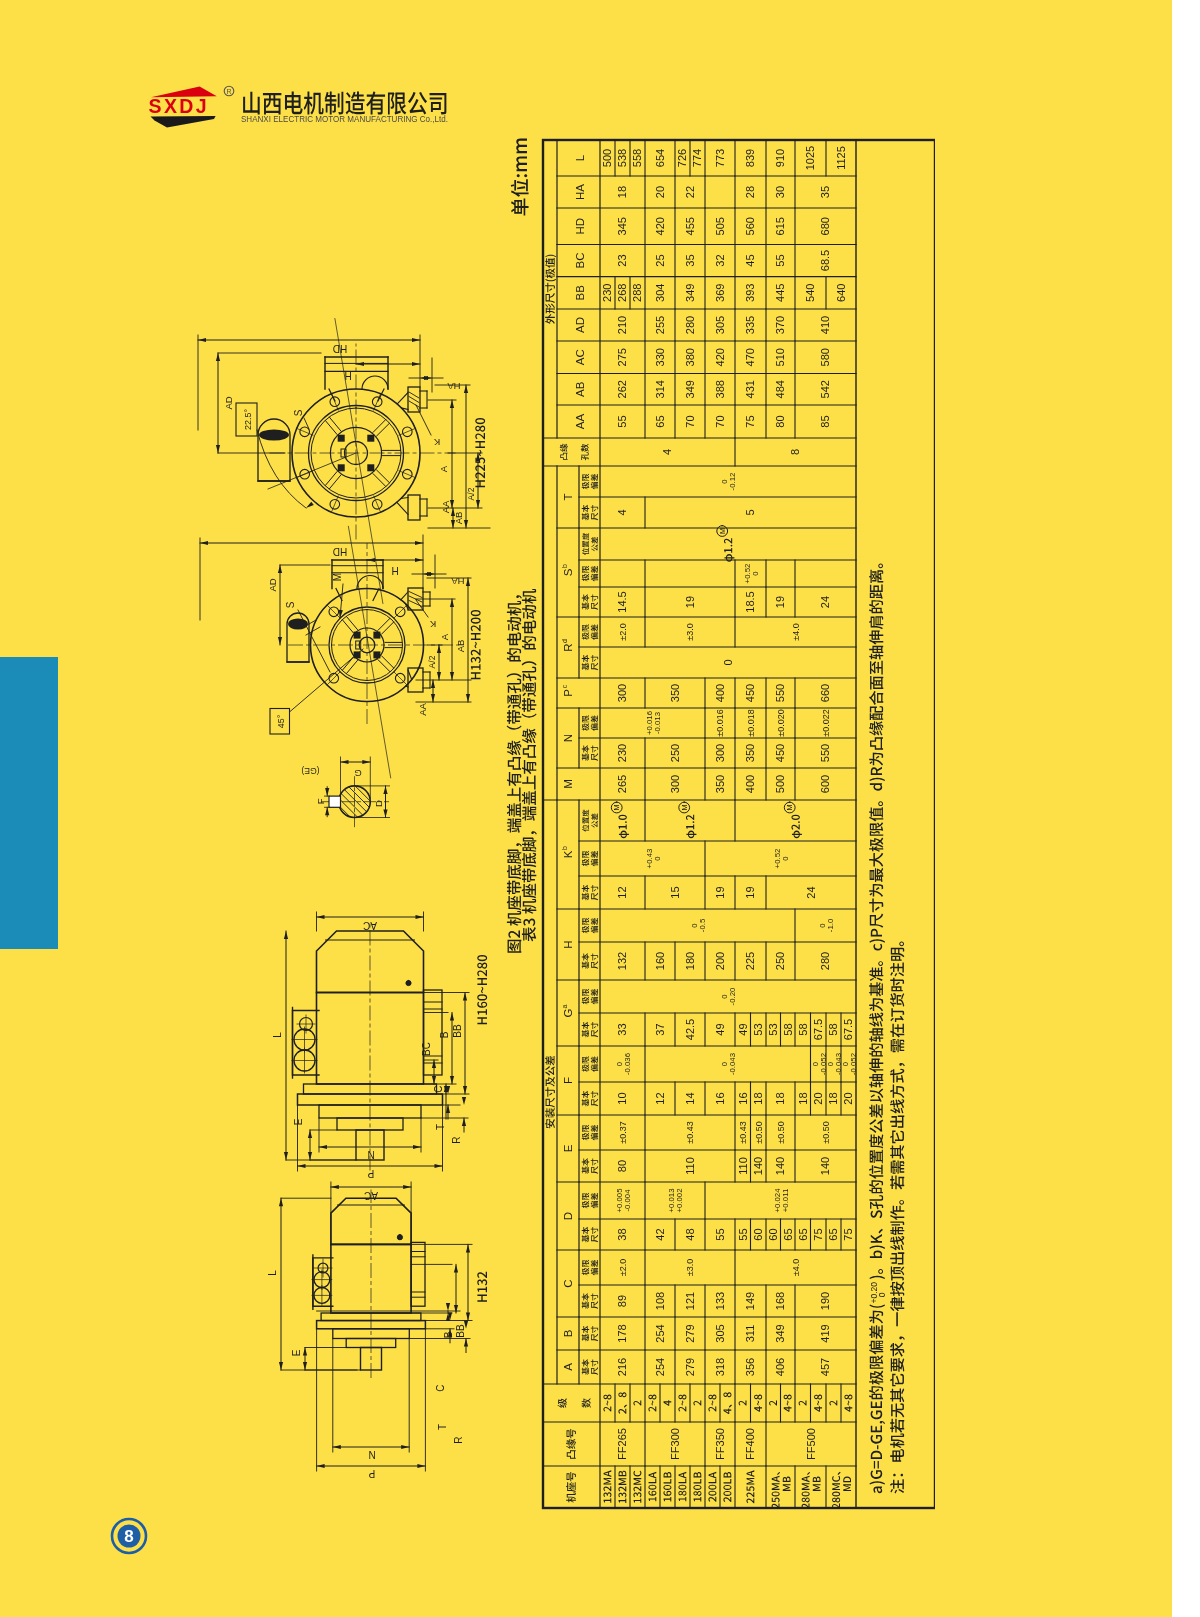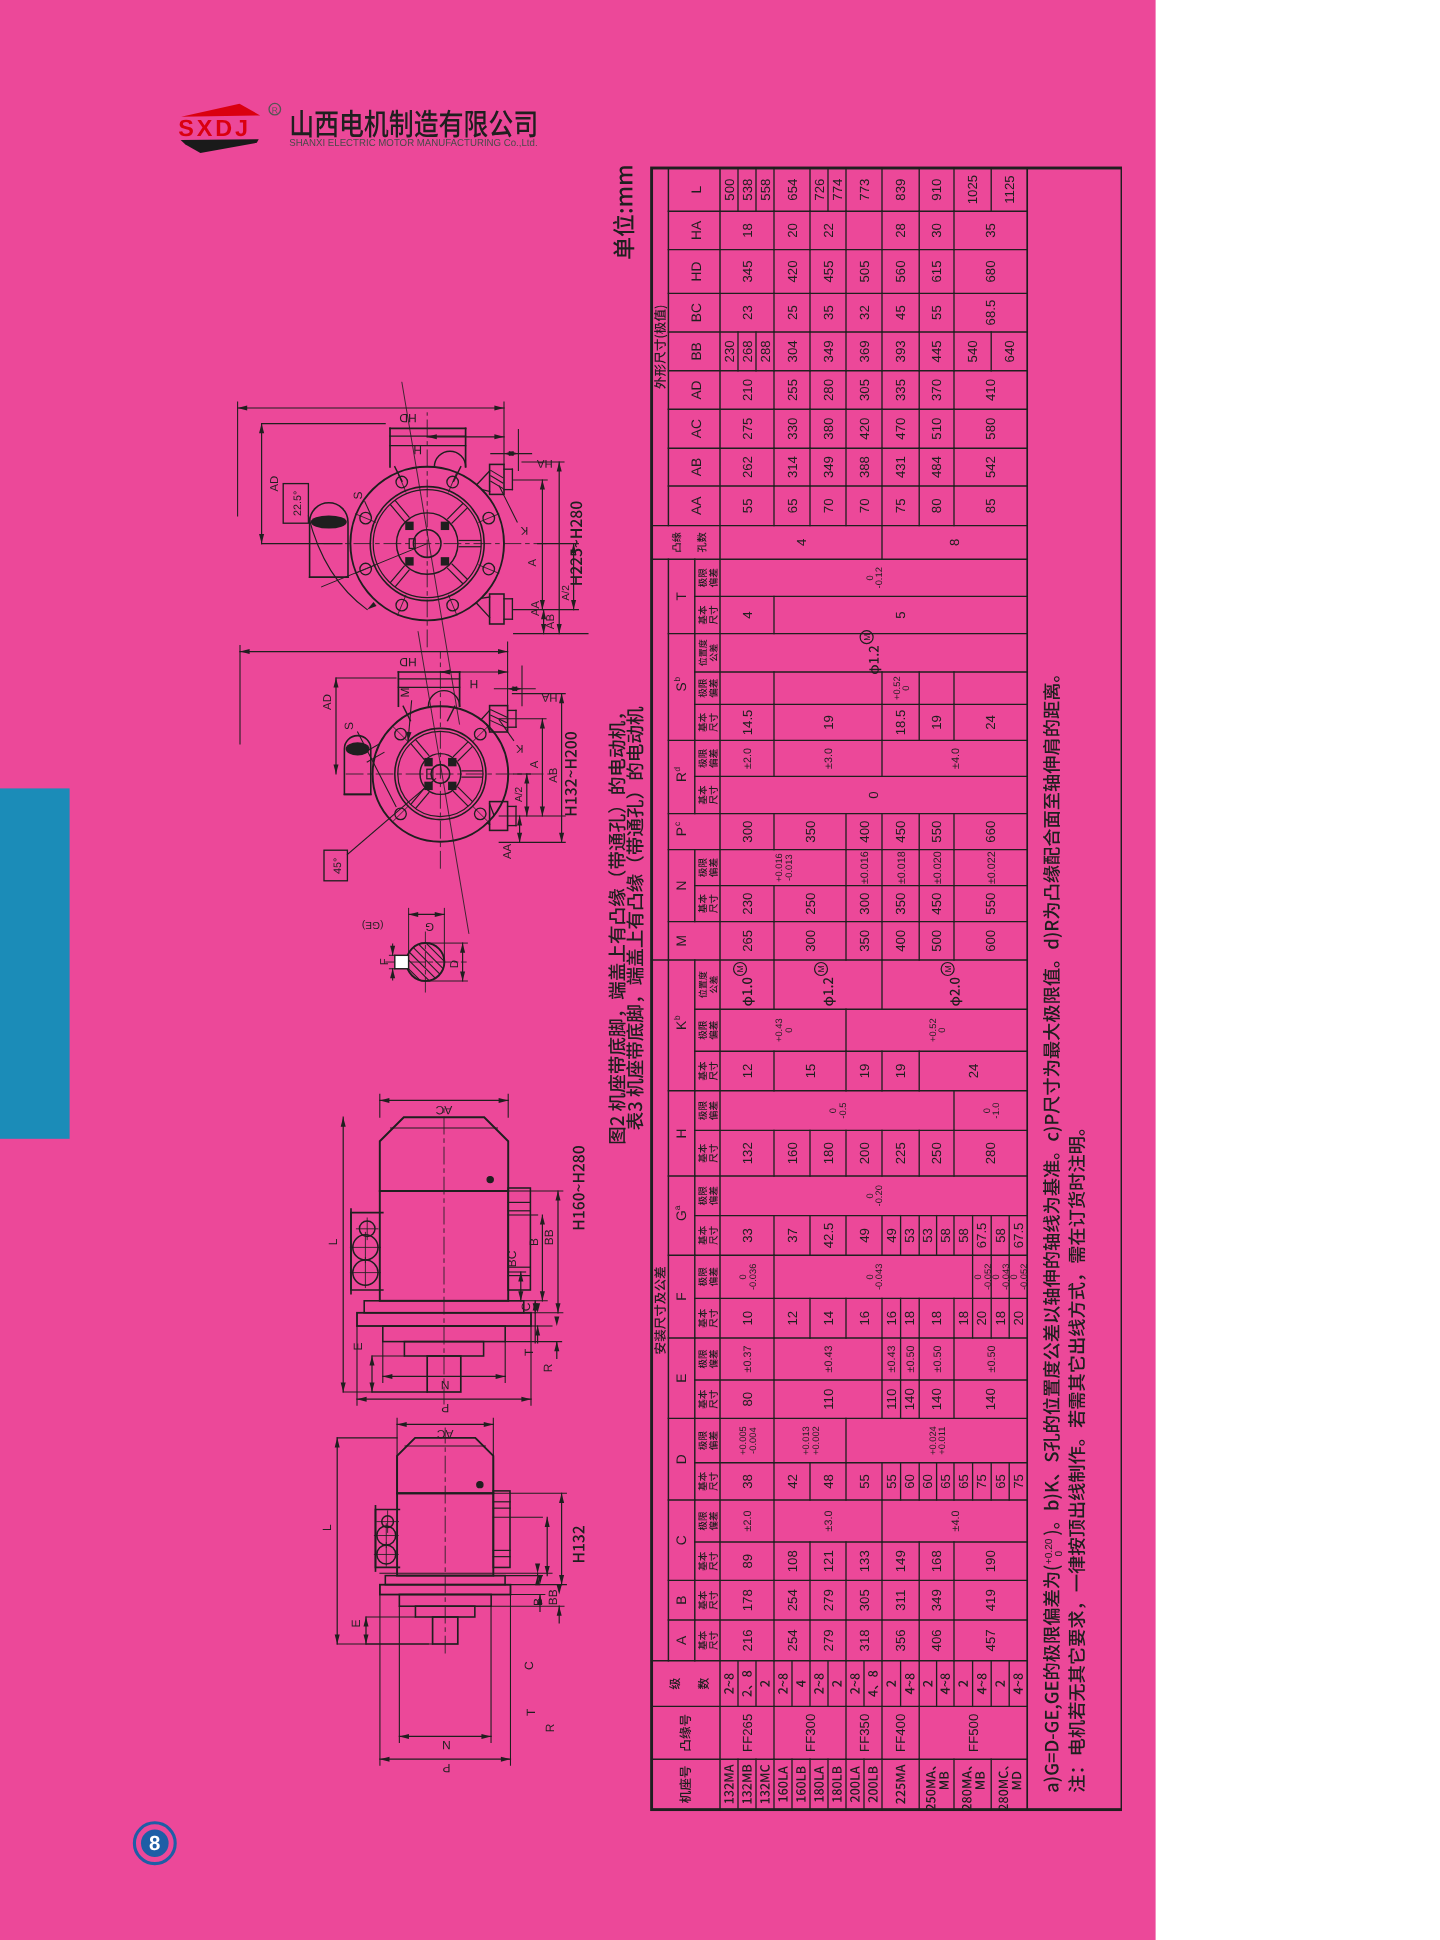--- a/index.html
+++ b/index.html
@@ -1,14 +1,14 @@
 <!DOCTYPE html>
 <html><head><meta charset="utf-8"><title>p8</title><style>
 html,body{margin:0;padding:0;background:#fff}
-.page{position:relative;width:963px;height:1617px;background:#ec4899;overflow:hidden;font-family:"Liberation Sans",sans-serif}
+.page{position:relative;width:1172px;height:1617px;background:#fde047;overflow:hidden;font-family:"Liberation Sans",sans-serif}
 .rot{position:absolute;left:190px;top:130px;width:1410px;height:745px;transform-origin:0 0;transform:rotate(-90deg) translateX(-1410px)}
 svg{display:block}
 svg text{font-family:"Liberation Sans",sans-serif}
 </style></head><body>
 <div class="page">
 
 <svg style="position:absolute;left:100px;top:60px" width="460" height="120" viewBox="0 0 460 120">
       <g stroke="none">
         <path d="M 51 37.2 L 99.6 26.5 L 116.8 36.2 L 51 37.2 Z" fill="#da0010"></path>
         <path d="M 50.5 56.6 L 115.6 56.0 L 114 59 L 67 67.5 L 54.5 60.5 Z" fill="#1a1a1a"></path>

